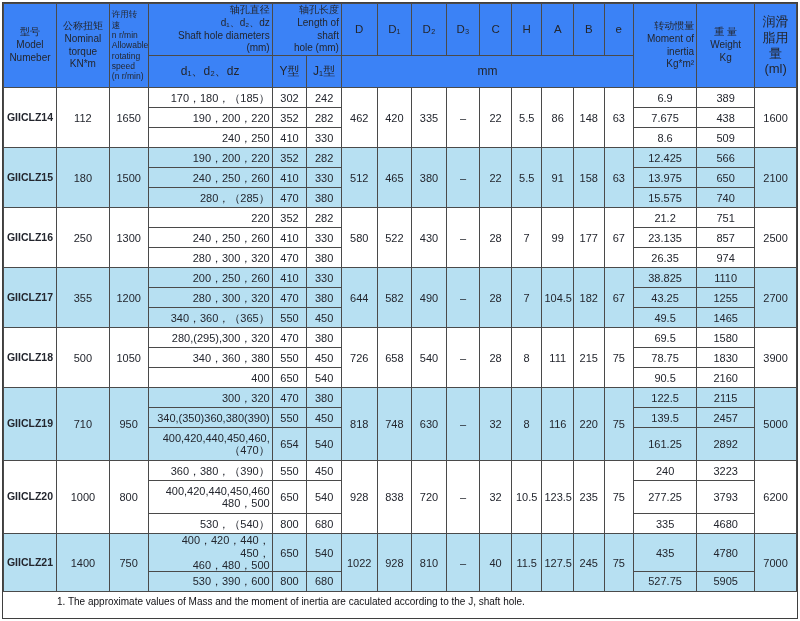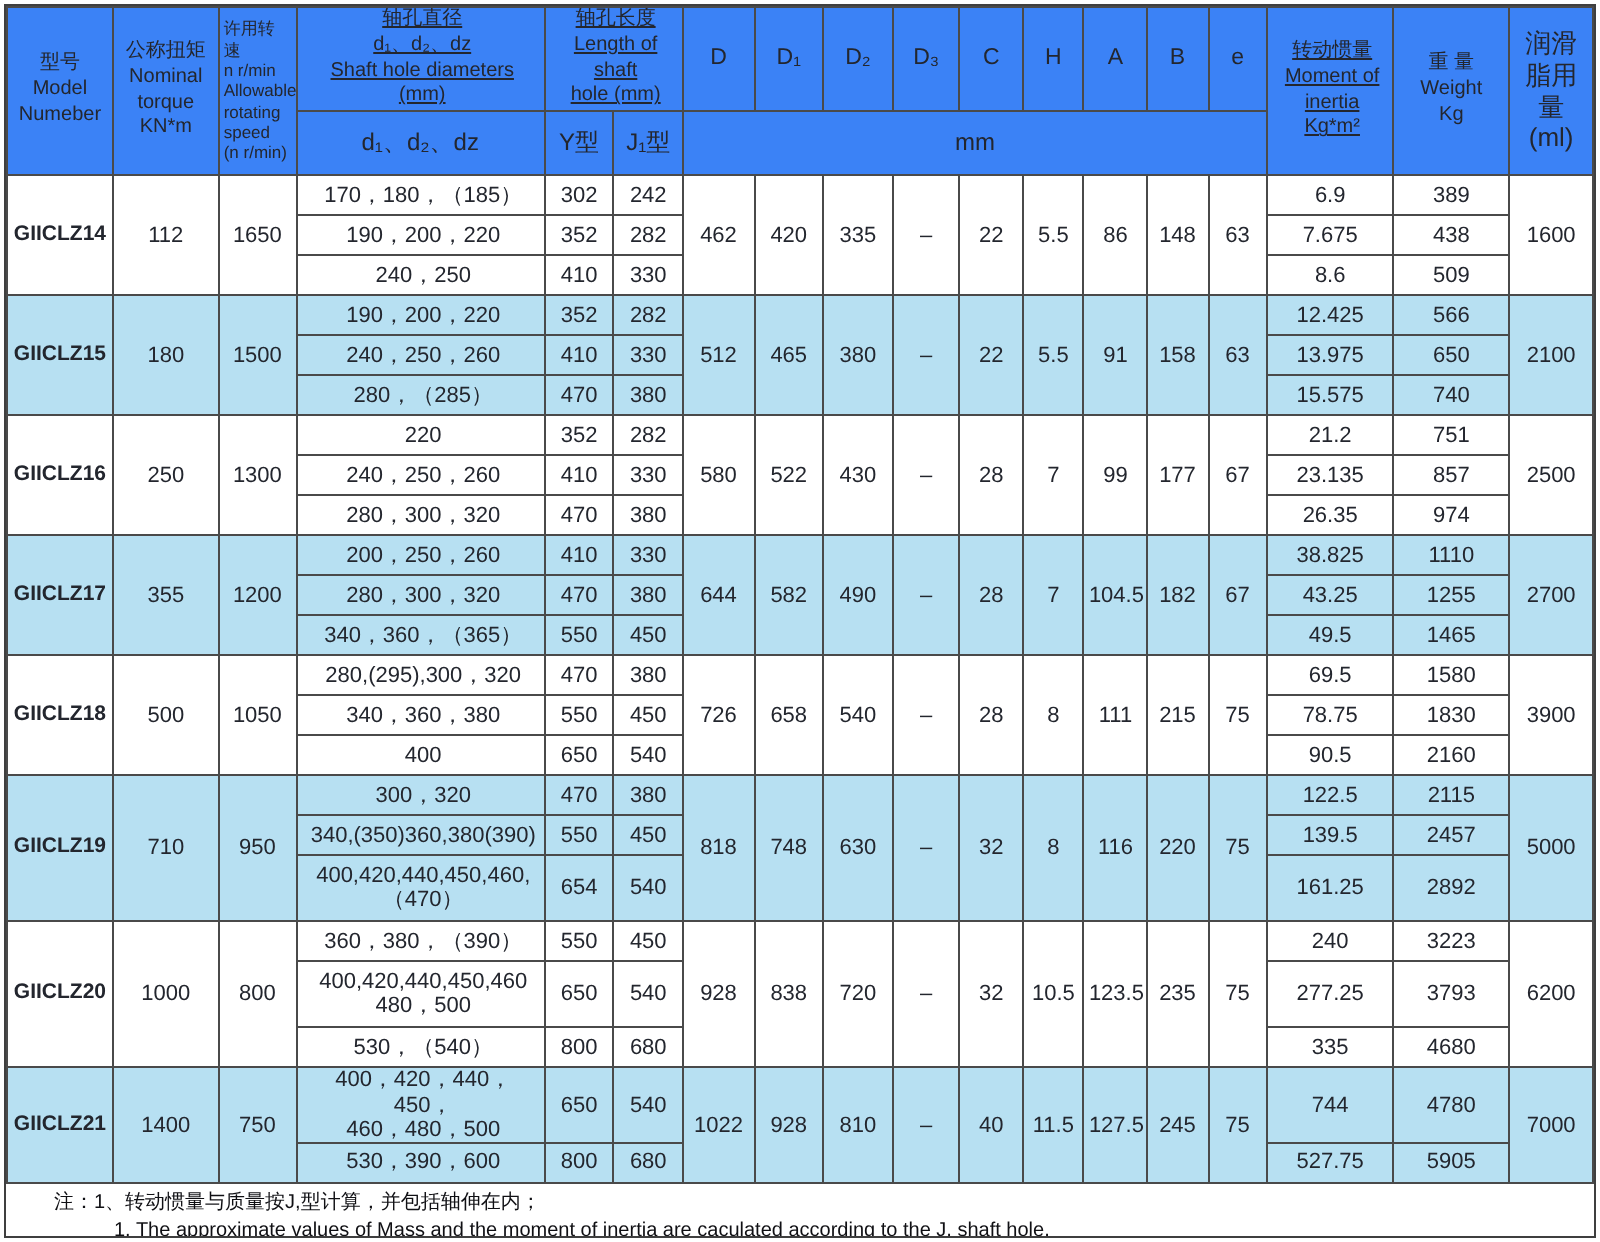--- a/index.html
+++ b/index.html
@@ -5,29 +5,29 @@
   html,body{margin:0;padding:0;background:#fff;}
   body{font-family:"Liberation Sans","DejaVu Sans",sans-serif;-webkit-font-smoothing:antialiased;}
   .page{width:800px;height:621px;box-sizing:border-box;padding:2px;background:#fff;}
   .frame{width:100%;height:100%;box-sizing:border-box;border:1px solid #3f3f3f;display:flex;flex-direction:column;overflow:hidden;}
   table{border-collapse:collapse;width:100%;table-layout:fixed;}
   th,td{border:1px solid #4a4a4a;text-align:center;vertical-align:middle;padding:0 2px;color:#23262e;box-sizing:border-box;overflow:hidden;}
   thead th{background:#3b82f6;font-weight:normal;white-space:pre-line;font-size:10px;line-height:1.28;}
   thead tr.h1 th{height:46px;}
   thead tr.h2 th{height:32px;font-size:12px;}
   thead th.sm{font-size:8.5px;line-height:1.22;text-align:left;padding-left:2px;}
-  thead th.left{text-align:center;padding-left:4px;text-decoration:underline;}
+  thead th.left{text-align:right;padding-left:4px;}
   thead th.dimh{font-size:11.5px;}
   thead th.dsub{font-size:12.5px;}
   thead th.grease-h{font-size:13px;line-height:1.2;}
   tbody td{font-size:11px;height:20px;line-height:1.12;background:#fff;}
   tbody tr.shade td{background:#b7e0f2;}
   tbody tr.tall td{height:33px;}
   tbody td.model{font-size:10.5px;padding:0 1px;font-weight:bold;}
-  tbody td.dcol{text-align:center;padding-left:5px;white-space:pre-line;margin-top:16px;}
+  tbody td.dcol{text-align:right;padding-left:5px;white-space:pre-line;margin-top:16px;}
   .notes{flex:1;padding:3px 6px 2px 24px;font-size:10px;line-height:1.4;color:#101014;background:#fff;}
   .notes div{white-space:nowrap;}
   .notes div.ind{padding-left:30px;}
 </style>
 </head>
 <body>
 
 <div class="page">
   <div class="frame">
     <table>
@@ -351,32 +351,31 @@
             <td>540</td>
             <td rowspan="2">1022</td>
             <td rowspan="2">928</td>
             <td rowspan="2">810</td>
             <td rowspan="2">–</td>
             <td rowspan="2">40</td>
             <td rowspan="2">11.5</td>
             <td rowspan="2">127.5</td>
             <td rowspan="2">245</td>
             <td rowspan="2">75</td>
-            <td>744</td>
+            <td>435</td>
             <td>4780</td>
             <td rowspan="2">7000</td>
           </tr>
           <tr class="shade">
             <td class="dcol">530，390，600</td>
             <td>800</td>
             <td>680</td>
             <td>527.75</td>
             <td>5905</td>
           </tr>
         </tbody>
     </table>
     <div class="notes">
-      <div>注：1、转动惯量与质量按J,型计算，并包括轴伸在内；</div>
       <div class="ind">1. The approximate values of Mass and the moment of inertia are caculated according to the J, shaft hole.</div>
 
     </div>
   </div>
 </div>
 
 </body></html>

